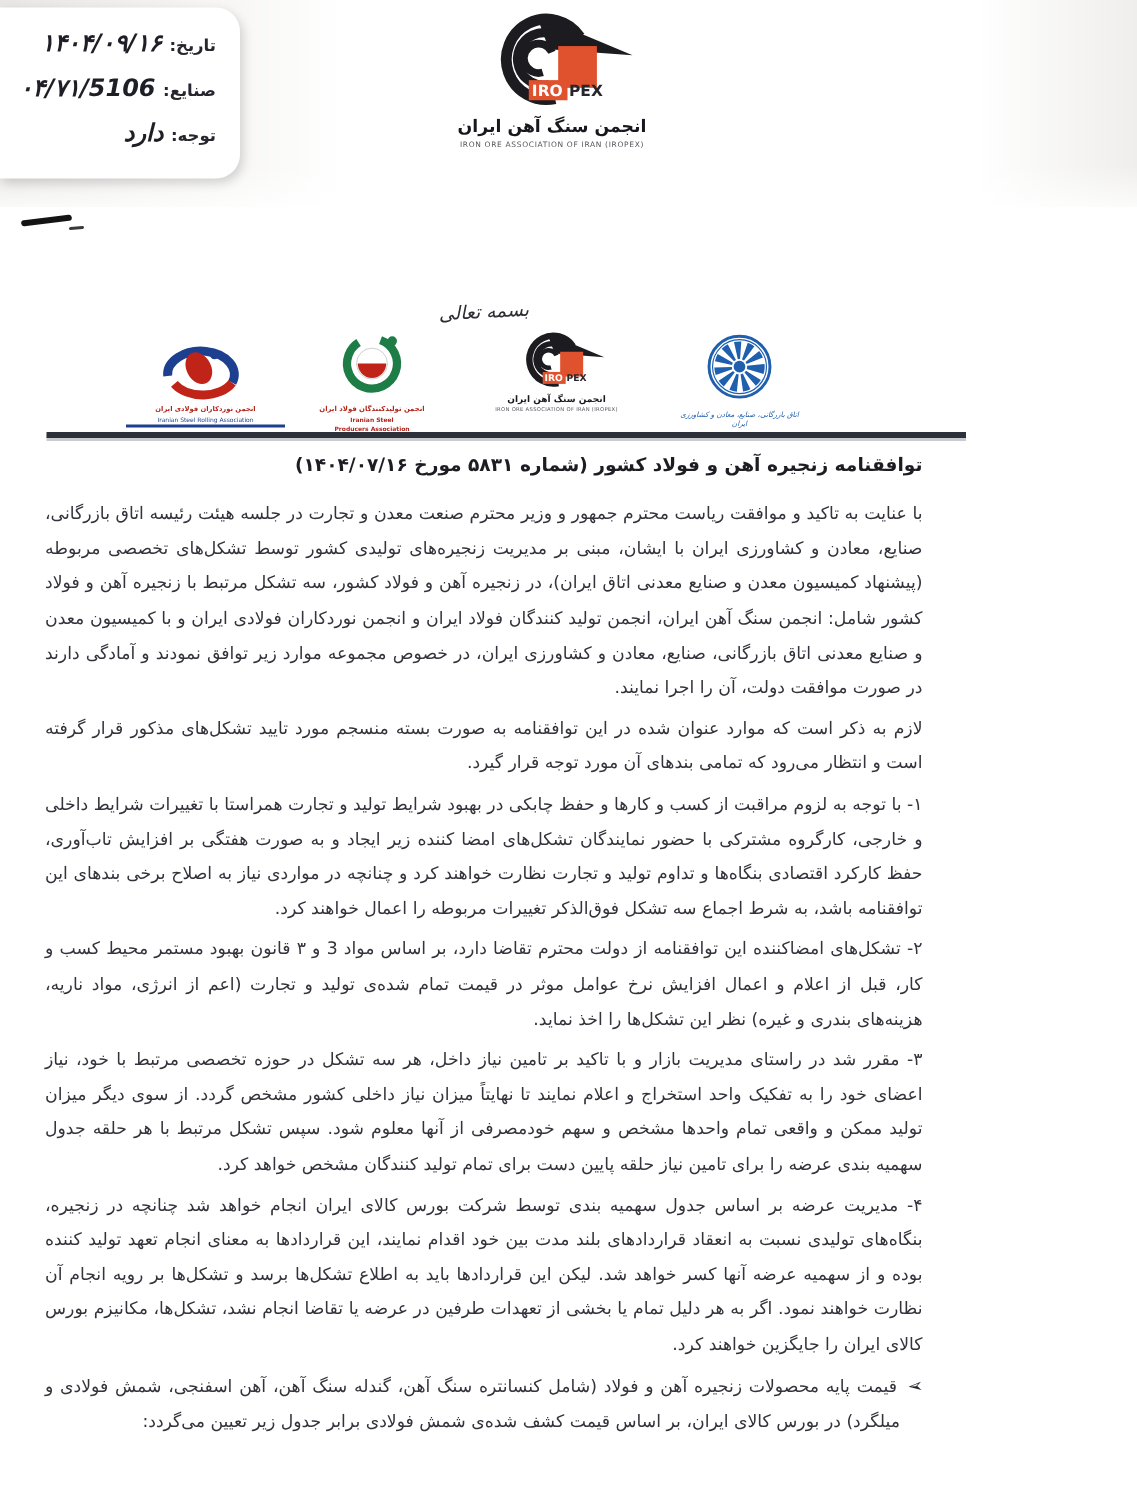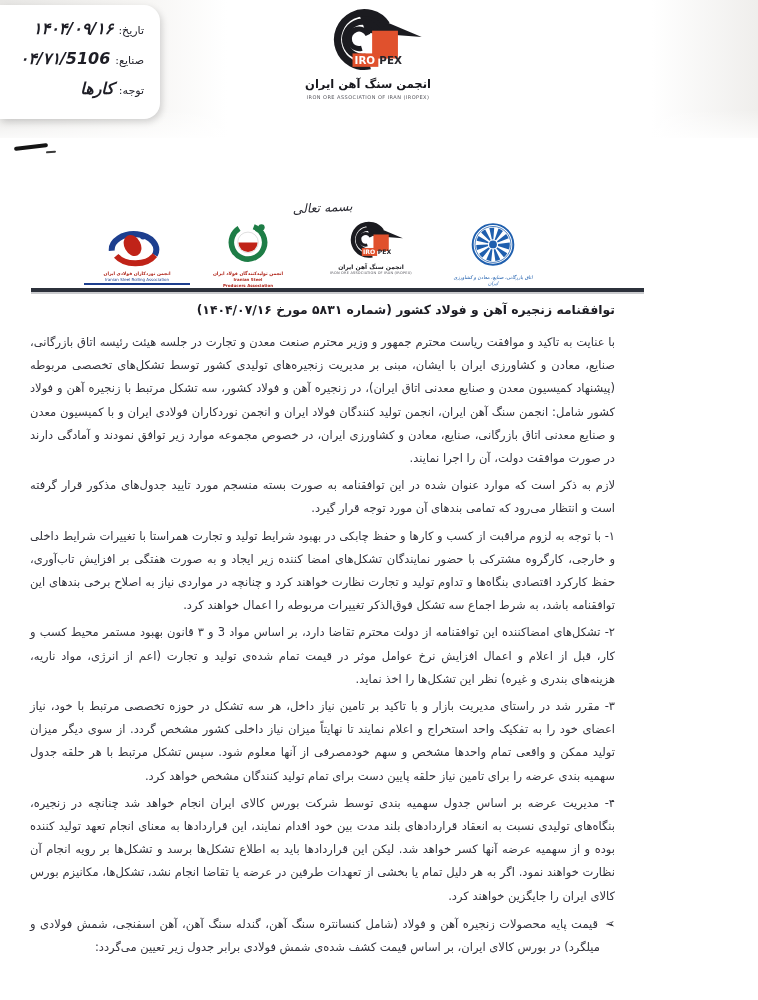--- a/index.html
+++ b/index.html
@@ -16,21 +16,21 @@
     position:absolute;top:110px;left:0;width:758px;height:50px;
     background:linear-gradient(#f4f3f100,#ffffff 70%);
   }
   
   .meta-box{
     position:absolute;top:5px;left:0;width:160px;height:114px;background:#ffffff;
     border-radius:0 16px 16px 0;box-shadow:2px 3px 7px rgba(0,0,0,.16);
     direction:rtl;padding:14px 16px 0 8px;box-sizing:border-box;
   }
   .meta-row{display:flex;gap:5px;align-items:baseline;margin-bottom:11px;font-size:11px;color:#26262e;}
-  .meta-label{font-weight:400;}
+  .meta-label{font-weight:700;}
   .meta-value{font-weight:700;font-style:italic;font-size:16px;color:#1e1e26;}
   
   .brand{position:absolute;top:8px;left:278px;width:180px;text-align:center;}
   .brand-fa{font-size:11.5px;font-weight:700;color:#17171d;margin-top:1px;}
   .brand-en{font-size:5px;letter-spacing:.45px;color:#55555c;margin-top:3px;}
   
   .scan-dash{
     position:absolute;top:145px;left:14px;width:34px;height:4px;background:#141414;
     border-radius:2px;transform:rotate(-7deg);
   }
@@ -86,21 +86,21 @@
     <div class="meta-row">
       <span class="meta-label">تاریخ:</span>
       <span class="meta-value">۱۴۰۴/۰۹/۱۶</span>
     </div>
     <div class="meta-row">
       <span class="meta-label">صنایع:</span>
       <span class="meta-value">۰۴/۷۱/5106</span>
     </div>
     <div class="meta-row">
       <span class="meta-label">توجه:</span>
-      <span class="meta-value">کارها</span>
+      <span class="meta-value">دارد</span>
     </div>
   </div>
 
   <div class="brand">
     <svg width="128" height="64" viewBox="0 0 120 62">
       <polygon points="50,2 112,28 58,24" fill="#1b1b20"></polygon>
       <path d="M62,56 A26,26 0 1 1 78,16" fill="none" stroke="#1b1b20" stroke-width="7"></path>
       <path d="M58,47 A17,17 0 1 1 69,21" fill="none" stroke="#1b1b20" stroke-width="6"></path>
       <path d="M54,39 A9.5,9.5 0 1 1 60,26" fill="none" stroke="#1b1b20" stroke-width="5"></path>
       <rect x="64" y="22" width="25" height="27" fill="#e0512d"></rect>
@@ -169,21 +169,21 @@
     </div>
 
   </div>
 
   <div class="rule"></div>
 
   <div class="doc-title">توافقنامه زنجیره آهن و فولاد کشور (شماره ۵۸۳۱ مورخ ۱۴۰۴/۰۷/۱۶)</div>
 
   <div class="body-text">
       <p class="">با عنایت به تاکید و موافقت ریاست محترم جمهور و وزیر محترم صنعت معدن و تجارت در جلسه هیئت رئیسه اتاق بازرگانی، صنایع، معادن و کشاورزی ایران با ایشان، مبنی بر مدیریت زنجیره‌های تولیدی کشور توسط تشکل‌های تخصصی مربوطه (پیشنهاد کمیسیون معدن و صنایع معدنی اتاق ایران)، در زنجیره آهن و فولاد کشور، سه تشکل مرتبط با زنجیره آهن و فولاد کشور شامل: انجمن سنگ آهن ایران، انجمن تولید کنندگان فولاد ایران و انجمن نوردکاران فولادی ایران و با کمیسیون معدن و صنایع معدنی اتاق بازرگانی، صنایع، معادن و کشاورزی ایران، در خصوص مجموعه موارد زیر توافق نمودند و آمادگی دارند در صورت موافقت دولت، آن را اجرا نمایند.</p>
-      <p class="">لازم به ذکر است که موارد عنوان شده در این توافقنامه به صورت بسته منسجم مورد تایید جدول‌های مذکور قرار گرفته است و انتظار می‌رود که تمامی بندهای آن مورد توجه قرار گیرد.</p>
+      <p class="">لازم به ذکر است که موارد عنوان شده در این توافقنامه به صورت بسته منسجم مورد تایید تشکل‌های مذکور قرار گرفته است و انتظار می‌رود که تمامی بندهای آن مورد توجه قرار گیرد.</p>
       <p class="">۱- با توجه به لزوم مراقبت از کسب و کارها و حفظ چابکی در بهبود شرایط تولید و تجارت همراستا با تغییرات شرایط داخلی و خارجی، کارگروه مشترکی با حضور نمایندگان تشکل‌های امضا کننده زیر ایجاد و به صورت هفتگی بر افزایش تاب‌آوری، حفظ کارکرد اقتصادی بنگاه‌ها و تداوم تولید و تجارت نظارت خواهند کرد و چنانچه در مواردی نیاز به اصلاح برخی بندهای این توافقنامه باشد، به شرط اجماع سه تشکل فوق‌الذکر تغییرات مربوطه را اعمال خواهند کرد.</p>
       <p class="">۲- تشکل‌های امضاکننده این توافقنامه از دولت محترم تقاضا دارد، بر اساس مواد 3 و ۳ قانون بهبود مستمر محیط کسب و کار، قبل از اعلام و اعمال افزایش نرخ عوامل موثر در قیمت تمام شده‌ی تولید و تجارت (اعم از انرژی، مواد ناریه، هزینه‌های بندری و غیره) نظر این تشکل‌ها را اخذ نماید.</p>
       <p class="">۳- مقرر شد در راستای مدیریت بازار و با تاکید بر تامین نیاز داخل، هر سه تشکل در حوزه تخصصی مرتبط با خود، نیاز اعضای خود را به تفکیک واحد استخراج و اعلام نمایند تا نهایتاً میزان نیاز داخلی کشور مشخص گردد. از سوی دیگر میزان تولید ممکن و واقعی تمام واحدها مشخص و سهم خودمصرفی از آنها معلوم شود. سپس تشکل مرتبط با هر حلقه جدول سهمیه بندی عرضه را برای تامین نیاز حلقه پایین دست برای تمام تولید کنندگان مشخص خواهد کرد.</p>
       <p class="">۴- مدیریت عرضه بر اساس جدول سهمیه بندی توسط شرکت بورس کالای ایران انجام خواهد شد چنانچه در زنجیره، بنگاه‌های تولیدی نسبت به انعقاد قراردادهای بلند مدت بین خود اقدام نمایند، این قراردادها به معنای انجام تعهد تولید کننده بوده و از سهمیه عرضه آنها کسر خواهد شد. لیکن این قراردادها باید به اطلاع تشکل‌ها برسد و تشکل‌ها بر رویه انجام آن نظارت خواهند نمود. اگر به هر دلیل تمام یا بخشی از تعهدات طرفین در عرضه یا تقاضا انجام نشد، تشکل‌ها، مکانیزم بورس کالای ایران را جایگزین خواهند کرد.</p>
       <p class="hang"><span class="arrow">➢</span> قیمت پایه محصولات زنجیره آهن و فولاد (شامل کنسانتره سنگ آهن، گندله سنگ آهن، آهن اسفنجی، شمش فولادی و میلگرد) در بورس کالای ایران، بر اساس قیمت کشف شده‌ی شمش فولادی برابر جدول زیر تعیین می‌گردد:</p>
     </div>
 
 </div>
 
 </body></html>

